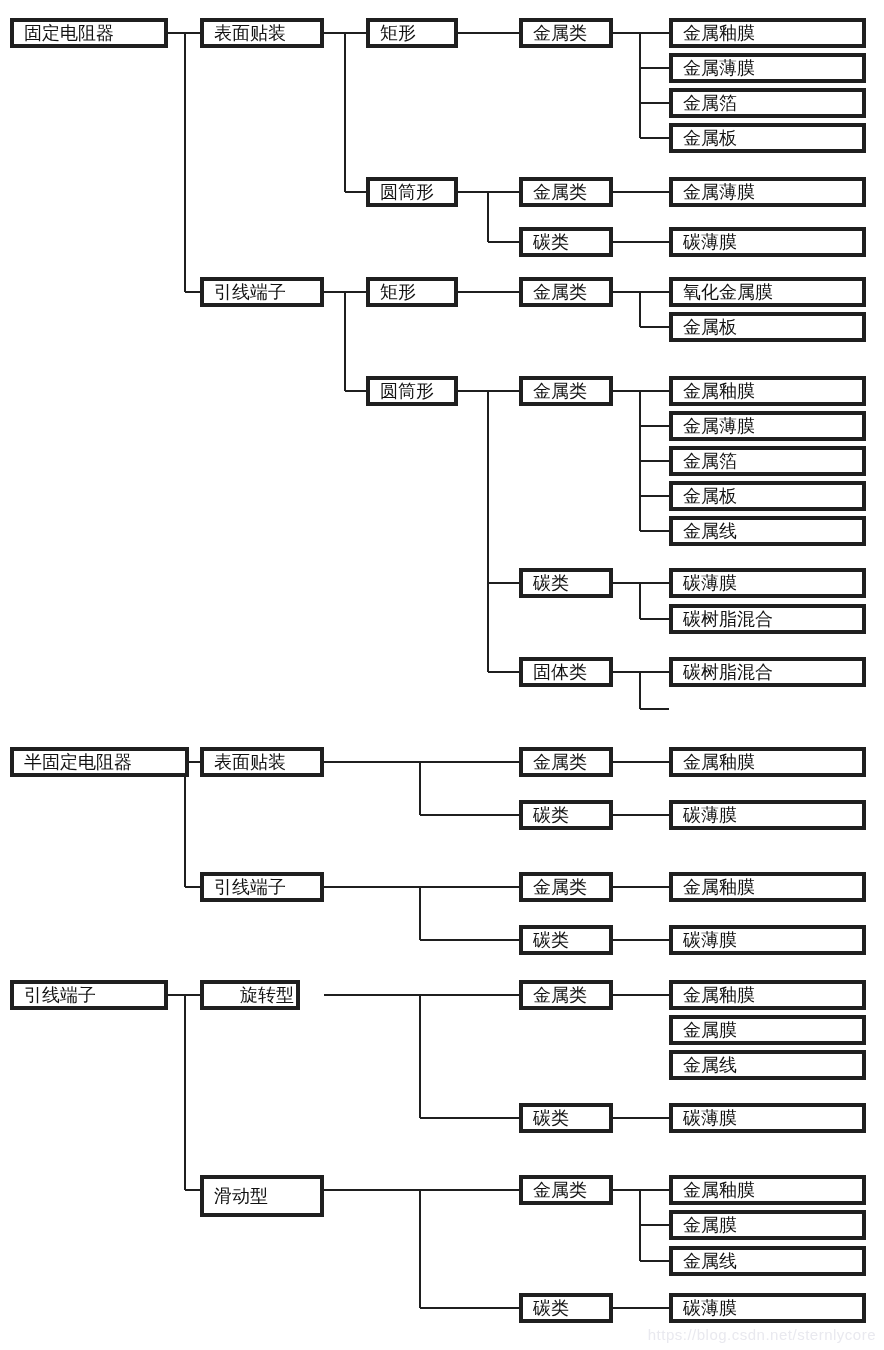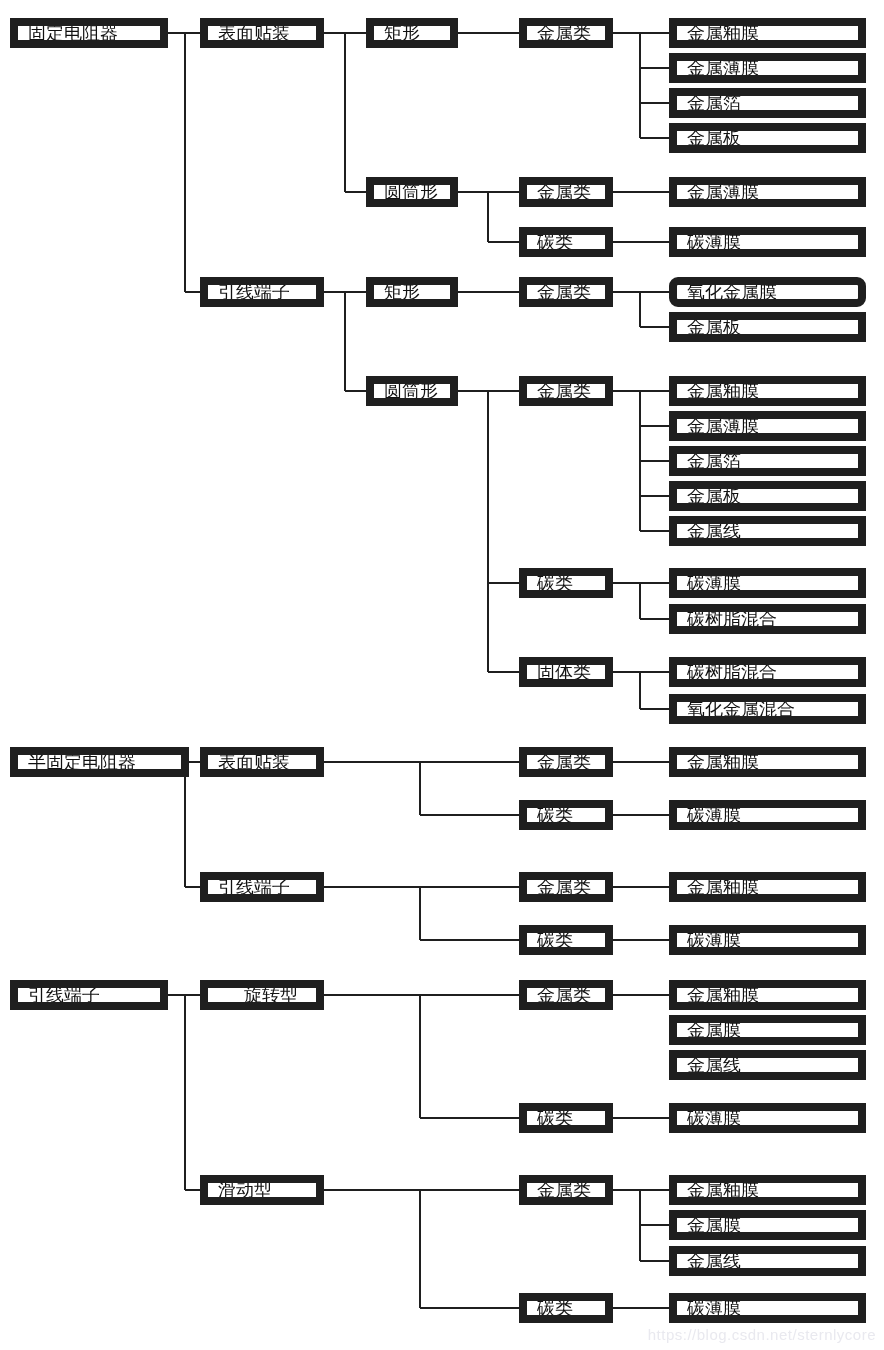--- a/index.html
+++ b/index.html
@@ -18,21 +18,21 @@
   #edge-layer {
     position: absolute;
     left: 0;
     top: 0;
     width: 884px;
     height: 1350px;
   }
   .tree-node {
     position: absolute;
     box-sizing: border-box;
-    border: 8px solid #c4b5fd;
+    border: 4px solid #c4b5fd;
     background: #ffffff;
     color: #111111;
     font-size: 18px;
     line-height: 26px;
     padding-left: 10px;
     white-space: nowrap;
     overflow: hidden;
     display: flex;
     align-items: center;
   }
@@ -134,54 +134,53 @@
     <div class="tree-node" style="left: 669px; top: 88px; width: 197px; height: 30px; border-color: rgb(31, 31, 31); background: rgb(255, 255, 255); color: rgb(17, 17, 17);">金属箔</div>
     <div class="tree-node" style="left: 669px; top: 123px; width: 197px; height: 30px; border-color: rgb(31, 31, 31); background: rgb(255, 255, 255); color: rgb(17, 17, 17);">金属板</div>
     <div class="tree-node" style="left: 366px; top: 177px; width: 92px; height: 30px; border-color: rgb(31, 31, 31); background: rgb(255, 255, 255); color: rgb(17, 17, 17);">圆筒形</div>
     <div class="tree-node" style="left: 519px; top: 177px; width: 94px; height: 30px; border-color: rgb(31, 31, 31); background: rgb(255, 255, 255); color: rgb(17, 17, 17);">金属类</div>
     <div class="tree-node" style="left: 669px; top: 177px; width: 197px; height: 30px; border-color: rgb(31, 31, 31); background: rgb(255, 255, 255); color: rgb(17, 17, 17);">金属薄膜</div>
     <div class="tree-node" style="left: 519px; top: 227px; width: 94px; height: 30px; border-color: rgb(31, 31, 31); background: rgb(255, 255, 255); color: rgb(17, 17, 17);">碳类</div>
     <div class="tree-node" style="left: 669px; top: 227px; width: 197px; height: 30px; border-color: rgb(31, 31, 31); background: rgb(255, 255, 255); color: rgb(17, 17, 17);">碳薄膜</div>
     <div class="tree-node" style="left: 200px; top: 277px; width: 124px; height: 30px; border-color: rgb(31, 31, 31); background: rgb(255, 255, 255); color: rgb(17, 17, 17);">引线端子</div>
     <div class="tree-node" style="left: 366px; top: 277px; width: 92px; height: 30px; border-color: rgb(31, 31, 31); background: rgb(255, 255, 255); color: rgb(17, 17, 17);">矩形</div>
     <div class="tree-node" style="left: 519px; top: 277px; width: 94px; height: 30px; border-color: rgb(31, 31, 31); background: rgb(255, 255, 255); color: rgb(17, 17, 17);">金属类</div>
-    <div class="tree-node" style="left: 669px; top: 277px; width: 197px; height: 30px; border-color: rgb(31, 31, 31); background: rgb(255, 255, 255); color: rgb(17, 17, 17); border-radius: 9px;">氧化金属膜</div>
+    <div class="tree-node" style="left: 669px; top: 277px; width: 197px; height: 30px; border-color: rgb(31, 31, 31); background: rgb(255, 255, 255); color: rgb(17, 17, 17);">氧化金属膜</div>
     <div class="tree-node" style="left: 669px; top: 312px; width: 197px; height: 30px; border-color: rgb(31, 31, 31); background: rgb(255, 255, 255); color: rgb(17, 17, 17);">金属板</div>
     <div class="tree-node" style="left: 366px; top: 376px; width: 92px; height: 30px; border-color: rgb(31, 31, 31); background: rgb(255, 255, 255); color: rgb(17, 17, 17);">圆筒形</div>
     <div class="tree-node" style="left: 519px; top: 376px; width: 94px; height: 30px; border-color: rgb(31, 31, 31); background: rgb(255, 255, 255); color: rgb(17, 17, 17);">金属类</div>
     <div class="tree-node" style="left: 669px; top: 376px; width: 197px; height: 30px; border-color: rgb(31, 31, 31); background: rgb(255, 255, 255); color: rgb(17, 17, 17);">金属釉膜</div>
     <div class="tree-node" style="left: 669px; top: 411px; width: 197px; height: 30px; border-color: rgb(31, 31, 31); background: rgb(255, 255, 255); color: rgb(17, 17, 17);">金属薄膜</div>
     <div class="tree-node" style="left: 669px; top: 446px; width: 197px; height: 30px; border-color: rgb(31, 31, 31); background: rgb(255, 255, 255); color: rgb(17, 17, 17);">金属箔</div>
     <div class="tree-node" style="left: 669px; top: 481px; width: 197px; height: 30px; border-color: rgb(31, 31, 31); background: rgb(255, 255, 255); color: rgb(17, 17, 17);">金属板</div>
     <div class="tree-node" style="left: 669px; top: 516px; width: 197px; height: 30px; border-color: rgb(31, 31, 31); background: rgb(255, 255, 255); color: rgb(17, 17, 17);">金属线</div>
     <div class="tree-node" style="left: 519px; top: 568px; width: 94px; height: 30px; border-color: rgb(31, 31, 31); background: rgb(255, 255, 255); color: rgb(17, 17, 17);">碳类</div>
     <div class="tree-node" style="left: 669px; top: 568px; width: 197px; height: 30px; border-color: rgb(31, 31, 31); background: rgb(255, 255, 255); color: rgb(17, 17, 17);">碳薄膜</div>
     <div class="tree-node" style="left: 669px; top: 604px; width: 197px; height: 30px; border-color: rgb(31, 31, 31); background: rgb(255, 255, 255); color: rgb(17, 17, 17);">碳树脂混合</div>
     <div class="tree-node" style="left: 519px; top: 657px; width: 94px; height: 30px; border-color: rgb(31, 31, 31); background: rgb(255, 255, 255); color: rgb(17, 17, 17);">固体类</div>
     <div class="tree-node" style="left: 669px; top: 657px; width: 197px; height: 30px; border-color: rgb(31, 31, 31); background: rgb(255, 255, 255); color: rgb(17, 17, 17);">碳树脂混合</div>
-    <div class="tree-node" style="left: 669px; top: 694px; width: 197px; height: 30px; border-color: rgb(31, 31, 31); background: rgb(255, 255, 255); color: rgb(17, 17, 17);">氧化金属混合</div>
     <div class="tree-node" style="left: 10px; top: 747px; width: 179px; height: 30px; border-color: rgb(31, 31, 31); background: rgb(255, 255, 255); color: rgb(17, 17, 17);">半固定电阻器</div>
     <div class="tree-node" style="left: 200px; top: 747px; width: 124px; height: 30px; border-color: rgb(31, 31, 31); background: rgb(255, 255, 255); color: rgb(17, 17, 17);">表面贴装</div>
     <div class="tree-node" style="left: 519px; top: 747px; width: 94px; height: 30px; border-color: rgb(31, 31, 31); background: rgb(255, 255, 255); color: rgb(17, 17, 17);">金属类</div>
     <div class="tree-node" style="left: 669px; top: 747px; width: 197px; height: 30px; border-color: rgb(31, 31, 31); background: rgb(255, 255, 255); color: rgb(17, 17, 17);">金属釉膜</div>
     <div class="tree-node" style="left: 519px; top: 800px; width: 94px; height: 30px; border-color: rgb(31, 31, 31); background: rgb(255, 255, 255); color: rgb(17, 17, 17);">碳类</div>
     <div class="tree-node" style="left: 669px; top: 800px; width: 197px; height: 30px; border-color: rgb(31, 31, 31); background: rgb(255, 255, 255); color: rgb(17, 17, 17);">碳薄膜</div>
     <div class="tree-node" style="left: 200px; top: 872px; width: 124px; height: 30px; border-color: rgb(31, 31, 31); background: rgb(255, 255, 255); color: rgb(17, 17, 17);">引线端子</div>
     <div class="tree-node" style="left: 519px; top: 872px; width: 94px; height: 30px; border-color: rgb(31, 31, 31); background: rgb(255, 255, 255); color: rgb(17, 17, 17);">金属类</div>
     <div class="tree-node" style="left: 669px; top: 872px; width: 197px; height: 30px; border-color: rgb(31, 31, 31); background: rgb(255, 255, 255); color: rgb(17, 17, 17);">金属釉膜</div>
     <div class="tree-node" style="left: 519px; top: 925px; width: 94px; height: 30px; border-color: rgb(31, 31, 31); background: rgb(255, 255, 255); color: rgb(17, 17, 17);">碳类</div>
     <div class="tree-node" style="left: 669px; top: 925px; width: 197px; height: 30px; border-color: rgb(31, 31, 31); background: rgb(255, 255, 255); color: rgb(17, 17, 17);">碳薄膜</div>
     <div class="tree-node" style="left: 10px; top: 980px; width: 158px; height: 30px; border-color: rgb(31, 31, 31); background: rgb(255, 255, 255); color: rgb(17, 17, 17);">引线端子</div>
-    <div class="tree-node" style="left: 200px; top: 980px; width: 124px; height: 30px; border-color: rgb(31, 31, 31); background: rgb(255, 255, 255); color: rgb(17, 17, 17); padding-left: 36px;">旋转型</div>
+    <div class="tree-node" style="left: 200px; top: 980px; width: 100px; height: 30px; border-color: rgb(31, 31, 31); background: rgb(255, 255, 255); color: rgb(17, 17, 17); padding-left: 36px;">旋转型</div>
     <div class="tree-node" style="left: 519px; top: 980px; width: 94px; height: 30px; border-color: rgb(31, 31, 31); background: rgb(255, 255, 255); color: rgb(17, 17, 17);">金属类</div>
     <div class="tree-node" style="left: 669px; top: 980px; width: 197px; height: 30px; border-color: rgb(31, 31, 31); background: rgb(255, 255, 255); color: rgb(17, 17, 17);">金属釉膜</div>
     <div class="tree-node" style="left: 669px; top: 1015px; width: 197px; height: 30px; border-color: rgb(31, 31, 31); background: rgb(255, 255, 255); color: rgb(17, 17, 17);">金属膜</div>
     <div class="tree-node" style="left: 669px; top: 1050px; width: 197px; height: 30px; border-color: rgb(31, 31, 31); background: rgb(255, 255, 255); color: rgb(17, 17, 17);">金属线</div>
     <div class="tree-node" style="left: 519px; top: 1103px; width: 94px; height: 30px; border-color: rgb(31, 31, 31); background: rgb(255, 255, 255); color: rgb(17, 17, 17);">碳类</div>
     <div class="tree-node" style="left: 669px; top: 1103px; width: 197px; height: 30px; border-color: rgb(31, 31, 31); background: rgb(255, 255, 255); color: rgb(17, 17, 17);">碳薄膜</div>
-    <div class="tree-node" style="left: 200px; top: 1175px; width: 124px; height: 30px; border-color: rgb(31, 31, 31); background: rgb(255, 255, 255); color: rgb(17, 17, 17);">滑动型</div>
+    <div class="tree-node" style="left: 200px; top: 1175px; width: 124px; height: 42px; border-color: rgb(31, 31, 31); background: rgb(255, 255, 255); color: rgb(17, 17, 17);">滑动型</div>
     <div class="tree-node" style="left: 519px; top: 1175px; width: 94px; height: 30px; border-color: rgb(31, 31, 31); background: rgb(255, 255, 255); color: rgb(17, 17, 17);">金属类</div>
     <div class="tree-node" style="left: 669px; top: 1175px; width: 197px; height: 30px; border-color: rgb(31, 31, 31); background: rgb(255, 255, 255); color: rgb(17, 17, 17);">金属釉膜</div>
     <div class="tree-node" style="left: 669px; top: 1210px; width: 197px; height: 30px; border-color: rgb(31, 31, 31); background: rgb(255, 255, 255); color: rgb(17, 17, 17);">金属膜</div>
     <div class="tree-node" style="left: 669px; top: 1246px; width: 197px; height: 30px; border-color: rgb(31, 31, 31); background: rgb(255, 255, 255); color: rgb(17, 17, 17);">金属线</div>
     <div class="tree-node" style="left: 519px; top: 1293px; width: 94px; height: 30px; border-color: rgb(31, 31, 31); background: rgb(255, 255, 255); color: rgb(17, 17, 17);">碳类</div>
     <div class="tree-node" style="left: 669px; top: 1293px; width: 197px; height: 30px; border-color: rgb(31, 31, 31); background: rgb(255, 255, 255); color: rgb(17, 17, 17);">碳薄膜</div>
   </div>
 
 </body></html>

